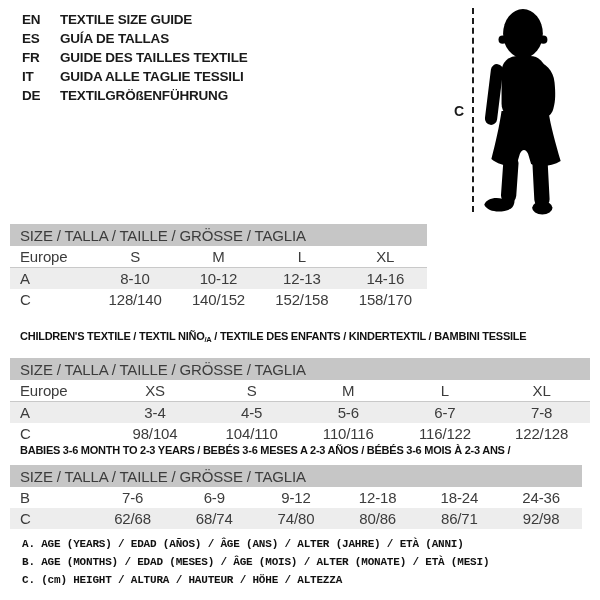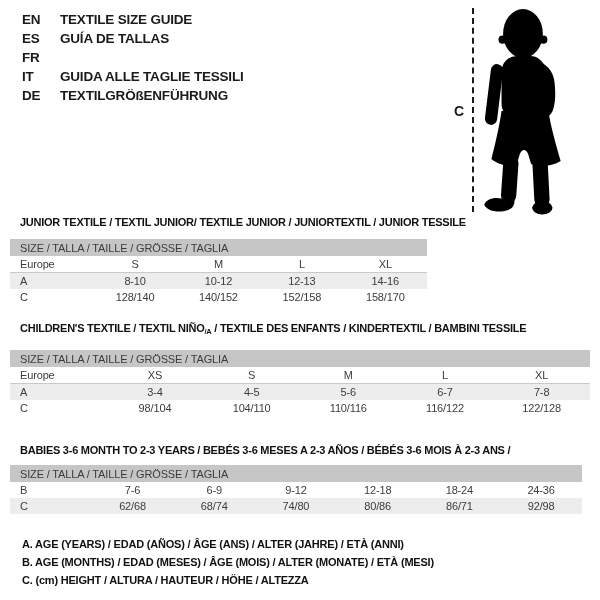--- a/index.html
+++ b/index.html
@@ -13,50 +13,51 @@
   .lang-code{width:38px;flex:0 0 38px;}
   
   .height-line{position:absolute;left:472px;top:8px;height:204px;width:0;border-left:2px dashed #1a1a1a;}
   .height-label{position:absolute;left:454px;top:103px;font-weight:bold;font-size:14px;}
   .baby-svg{position:absolute;left:474px;top:5px;}
   
   .size-section{position:absolute;left:10px;}
   .sec-title{margin:2px 0 0 10px;font-size:11px;font-weight:bold;line-height:13px;letter-spacing:-0.25px;color:#111;}
   .sec-title .line{display:block;line-height:15px;margin-top:20px;}
   .sub{font-size:7.5px;vertical-align:-2px;}
-  table{border-collapse:collapse;table-layout:fixed;font-size:11px;color:#3c3c3c;letter-spacing:-0.15px;}
+  table{border-collapse:collapse;table-layout:fixed;font-size:15px;color:#3c3c3c;letter-spacing:-0.15px;}
   .section-junior table{width:417px;margin-top:10px;}
   .section-children table{width:580px;margin-top:12px;}
   .section-babies table{width:572px;margin-top:7px;}
   th{background:var(--bar,#c6c6c6);font-weight:normal;text-align:left;padding:2.5px 0 2.5px 10px;color:#3c3c3c;}
   td{padding:2px 0;text-align:center;}
   td:first-child{text-align:left;padding-left:10px;}
   .section-junior td:first-child{width:45px;}
   .section-children td:first-child,.section-babies td:first-child{width:58px;}
   .has-europe-row tbody tr:first-child td{border-bottom:1px solid #c9c9c9;}
   tbody tr:nth-child(2){background:var(--shade,#ededed);}
   
-  .notes{position:absolute;left:22px;top:535px;font-weight:bold;font-size:11px;line-height:18px;letter-spacing:-0.2px;color:#111;}
+  .notes{position:absolute;left:22px;top:535px;font-weight:bold;font-size:11px;line-height:18px;letter-spacing:-0.2px;color:#111;font-family:Liberation Mono, monospace;}
 </style>
 </head>
 <body>
 
 <div class="canvas">
 
   <div class="lang-list">
     <div class="lang-row">
       <span class="lang-code">EN</span>
       <span class="lang-title">TEXTILE SIZE GUIDE</span>
     </div>
     <div class="lang-row">
       <span class="lang-code">ES</span>
       <span class="lang-title">GUÍA DE TALLAS</span>
     </div>
     <div class="lang-row">
       <span class="lang-code">FR</span>
+      <span class="lang-title">GUIDE DES TAILLES TEXTILE</span>
     </div>
     <div class="lang-row">
       <span class="lang-code">IT</span>
       <span class="lang-title">GUIDA ALLE TAGLIE TESSILI</span>
     </div>
     <div class="lang-row">
       <span class="lang-code">DE</span>
       <span class="lang-title">TEXTILGRÖßENFÜHRUNG</span>
     </div>
   </div>
@@ -71,21 +72,20 @@
     <rect x="17" y="58" width="12" height="60" rx="6" transform="rotate(7 23 60)"></rect>
     <path d="M60 54 C70 57 78 64 79 76 C80 86 80 94 78 101 C77 106 73 111 69 109 C66 107 67 102 68 97 C69 90 68 84 65 79 C62 74 58 70 56 66 Z"></path>
     <path d="M27 104 C25 118 21 136 17 151 C26 158 36 159 42 156 L45 146 C47 141 51 141 53 146 L56 156 C64 160 77 158 85 153 C80 136 75 118 73 104 Z"></path>
     <rect x="29" y="148" width="15" height="46" rx="7" transform="rotate(4 36 150)"></rect>
     <path d="M10 196 C12 190 20 188 28 190 L38 186 C41 190 40 197 36 200 C28 204 14 204 10 196 Z"></path>
     <rect x="57" y="148" width="15" height="50" rx="7" transform="rotate(-3 64 150)"></rect>
     <ellipse cx="67" cy="199" rx="10" ry="6.5"></ellipse>
   </svg>
 
   <section class="size-section section-junior has-europe-row" style="top:214px">
-    <h3 class="sec-title">JUNIOR TEXTILE / TEXTIL JUNIOR/ TEXTILE JUNIOR / JUNIORTEXTIL / JUNIOR TESSILE</h3>
     <table>
       <thead>
         <tr>
           <th colspan="5">SIZE / TALLA / TAILLE / GRÖSSE / TAGLIA</th>
         </tr>
       </thead>
       <tbody>
           <tr>
             <td>Europe</td>
             <td>S</td>
@@ -104,21 +104,21 @@
             <td>C</td>
             <td>128/140</td>
             <td>140/152</td>
             <td>152/158</td>
             <td>158/170</td>
           </tr>
         </tbody>
     </table>
   </section>
 
-  <section class="size-section section-children has-europe-row" style="top:320px">
+  <section class="size-section section-children has-europe-row" style="top:328px">
     <h3 class="sec-title"><span>CHILDREN'S TEXTILE / TEXTIL NIÑO</span><span class="sub">/A</span><span> / TEXTILE DES ENFANTS / KINDERTEXTIL / BAMBINI TESSILE</span></h3>
     <table>
       <thead>
         <tr>
           <th colspan="6">SIZE / TALLA / TAILLE / GRÖSSE / TAGLIA</th>
         </tr>
       </thead>
       <tbody>
           <tr>
             <td>Europe</td>

